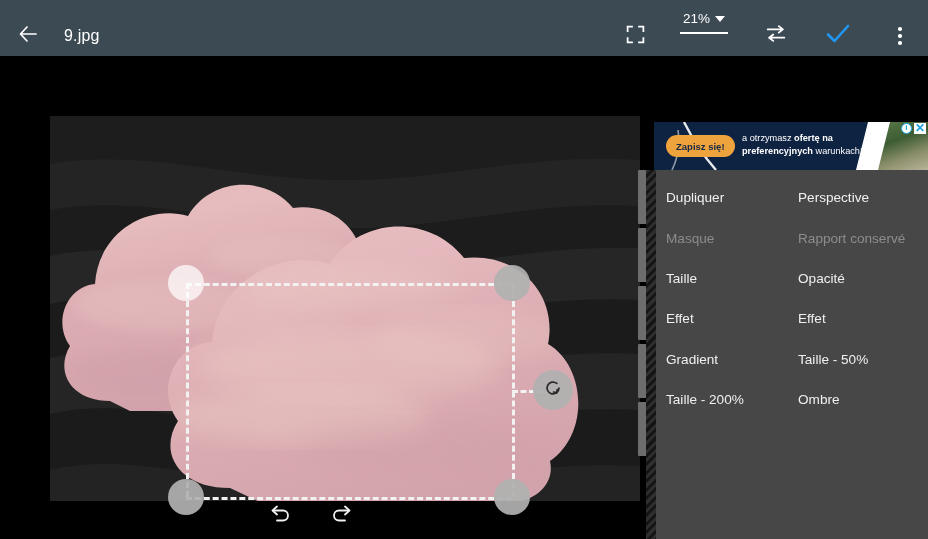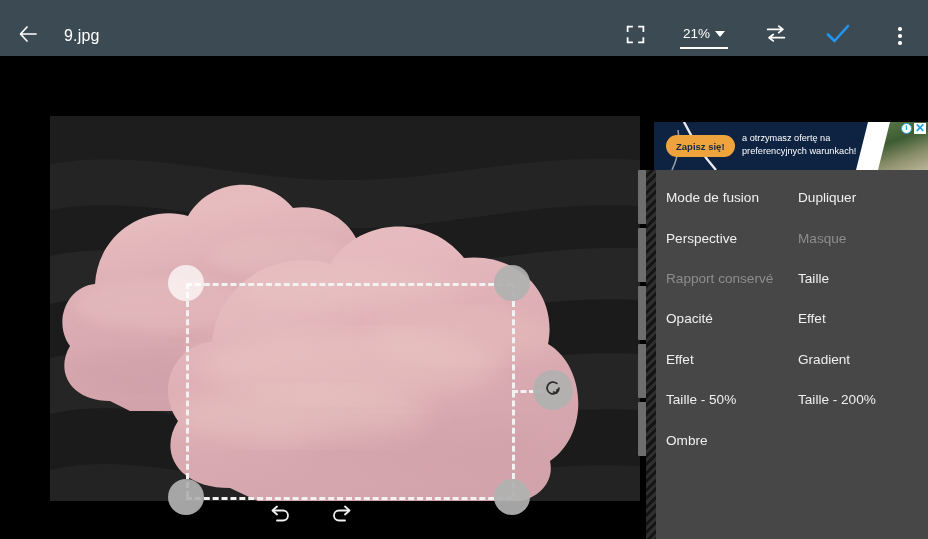--- a/index.html
+++ b/index.html
@@ -19,21 +19,21 @@
   }
   .tb-back {
     width:56px; height:56px; display:flex; align-items:center; justify-content:center;
     cursor:pointer;
   }
   .tb-title {
     color:#ffffff; font-size:16px; letter-spacing:.2px; margin-left:8px;
     white-space:nowrap;
   }
   .tb-spacer { flex:1 1 auto; }
-  .tb-right { display:flex; align-items:center; gap:18px; padding-right:6px; }
+  .tb-right { display:flex; align-items:flex-start; gap:18px; padding-right:6px; }
   .tb-btn {
     width:44px; height:56px; display:flex; align-items:center; justify-content:center;
     cursor:pointer;
   }
   .zoombox {
     display:flex; align-items:center; gap:5px;
     border-bottom:2px solid #ffffff;
     padding:0 3px 3px 3px; margin:0 8px 0 4px;
     cursor:pointer; height:26px;
   }
@@ -121,21 +121,21 @@
     background:#efa33c; border-radius:11px;
     display:flex; align-items:center; justify-content:center;
     padding:0 10px;
     font-size:9.5px; font-weight:bold; color:#13294a;
     white-space:nowrap;
   }
   .ad-text {
     position:absolute; left:88px; top:10px; width:128px;
     color:#ffffff; font-size:9.2px; line-height:13px;
   }
-  .ad-text b { font-weight:normal; }
+  .ad-text b { font-weight:bold; }
   .ad-img {
     position:absolute; right:0; top:0; width:58px; height:48px;
     background:linear-gradient(160deg,#5b7f4a 0%,#3d5c33 40%,#8a8e6a 70%,#b9b49a 100%);
   }
   .ad-img:after{
     content:""; position:absolute; left:-8px; top:0; width:22px; height:48px;
     background:#ffffff; transform:skewX(-14deg);
   }
   .ad-badges {
     position:absolute; right:2px; top:1px; display:flex; align-items:center; gap:2px;
@@ -381,21 +381,20 @@
       <div class="ad-img"></div>
       <div class="ad-badges">
         <div class="ad-i">i</div>
         <div class="ad-x">✕</div>
       </div>
     </div>
 
     <div class="menu-hatch"></div>
     <div class="menu-panel">
       <div class="menu-grid">
-        <div class="mi">Mode de fusion</div>
         <div class="mi">Dupliquer</div>
         <div class="mi">Perspective</div>
         <div class="mi disabled">Masque</div>
         <div class="mi disabled">Rapport conservé</div>
         <div class="mi">Taille</div>
         <div class="mi">Opacité</div>
         <div class="mi">Effet</div>
         <div class="mi">Effet</div>
         <div class="mi">Gradient</div>
         <div class="mi">Taille - 50%</div>

